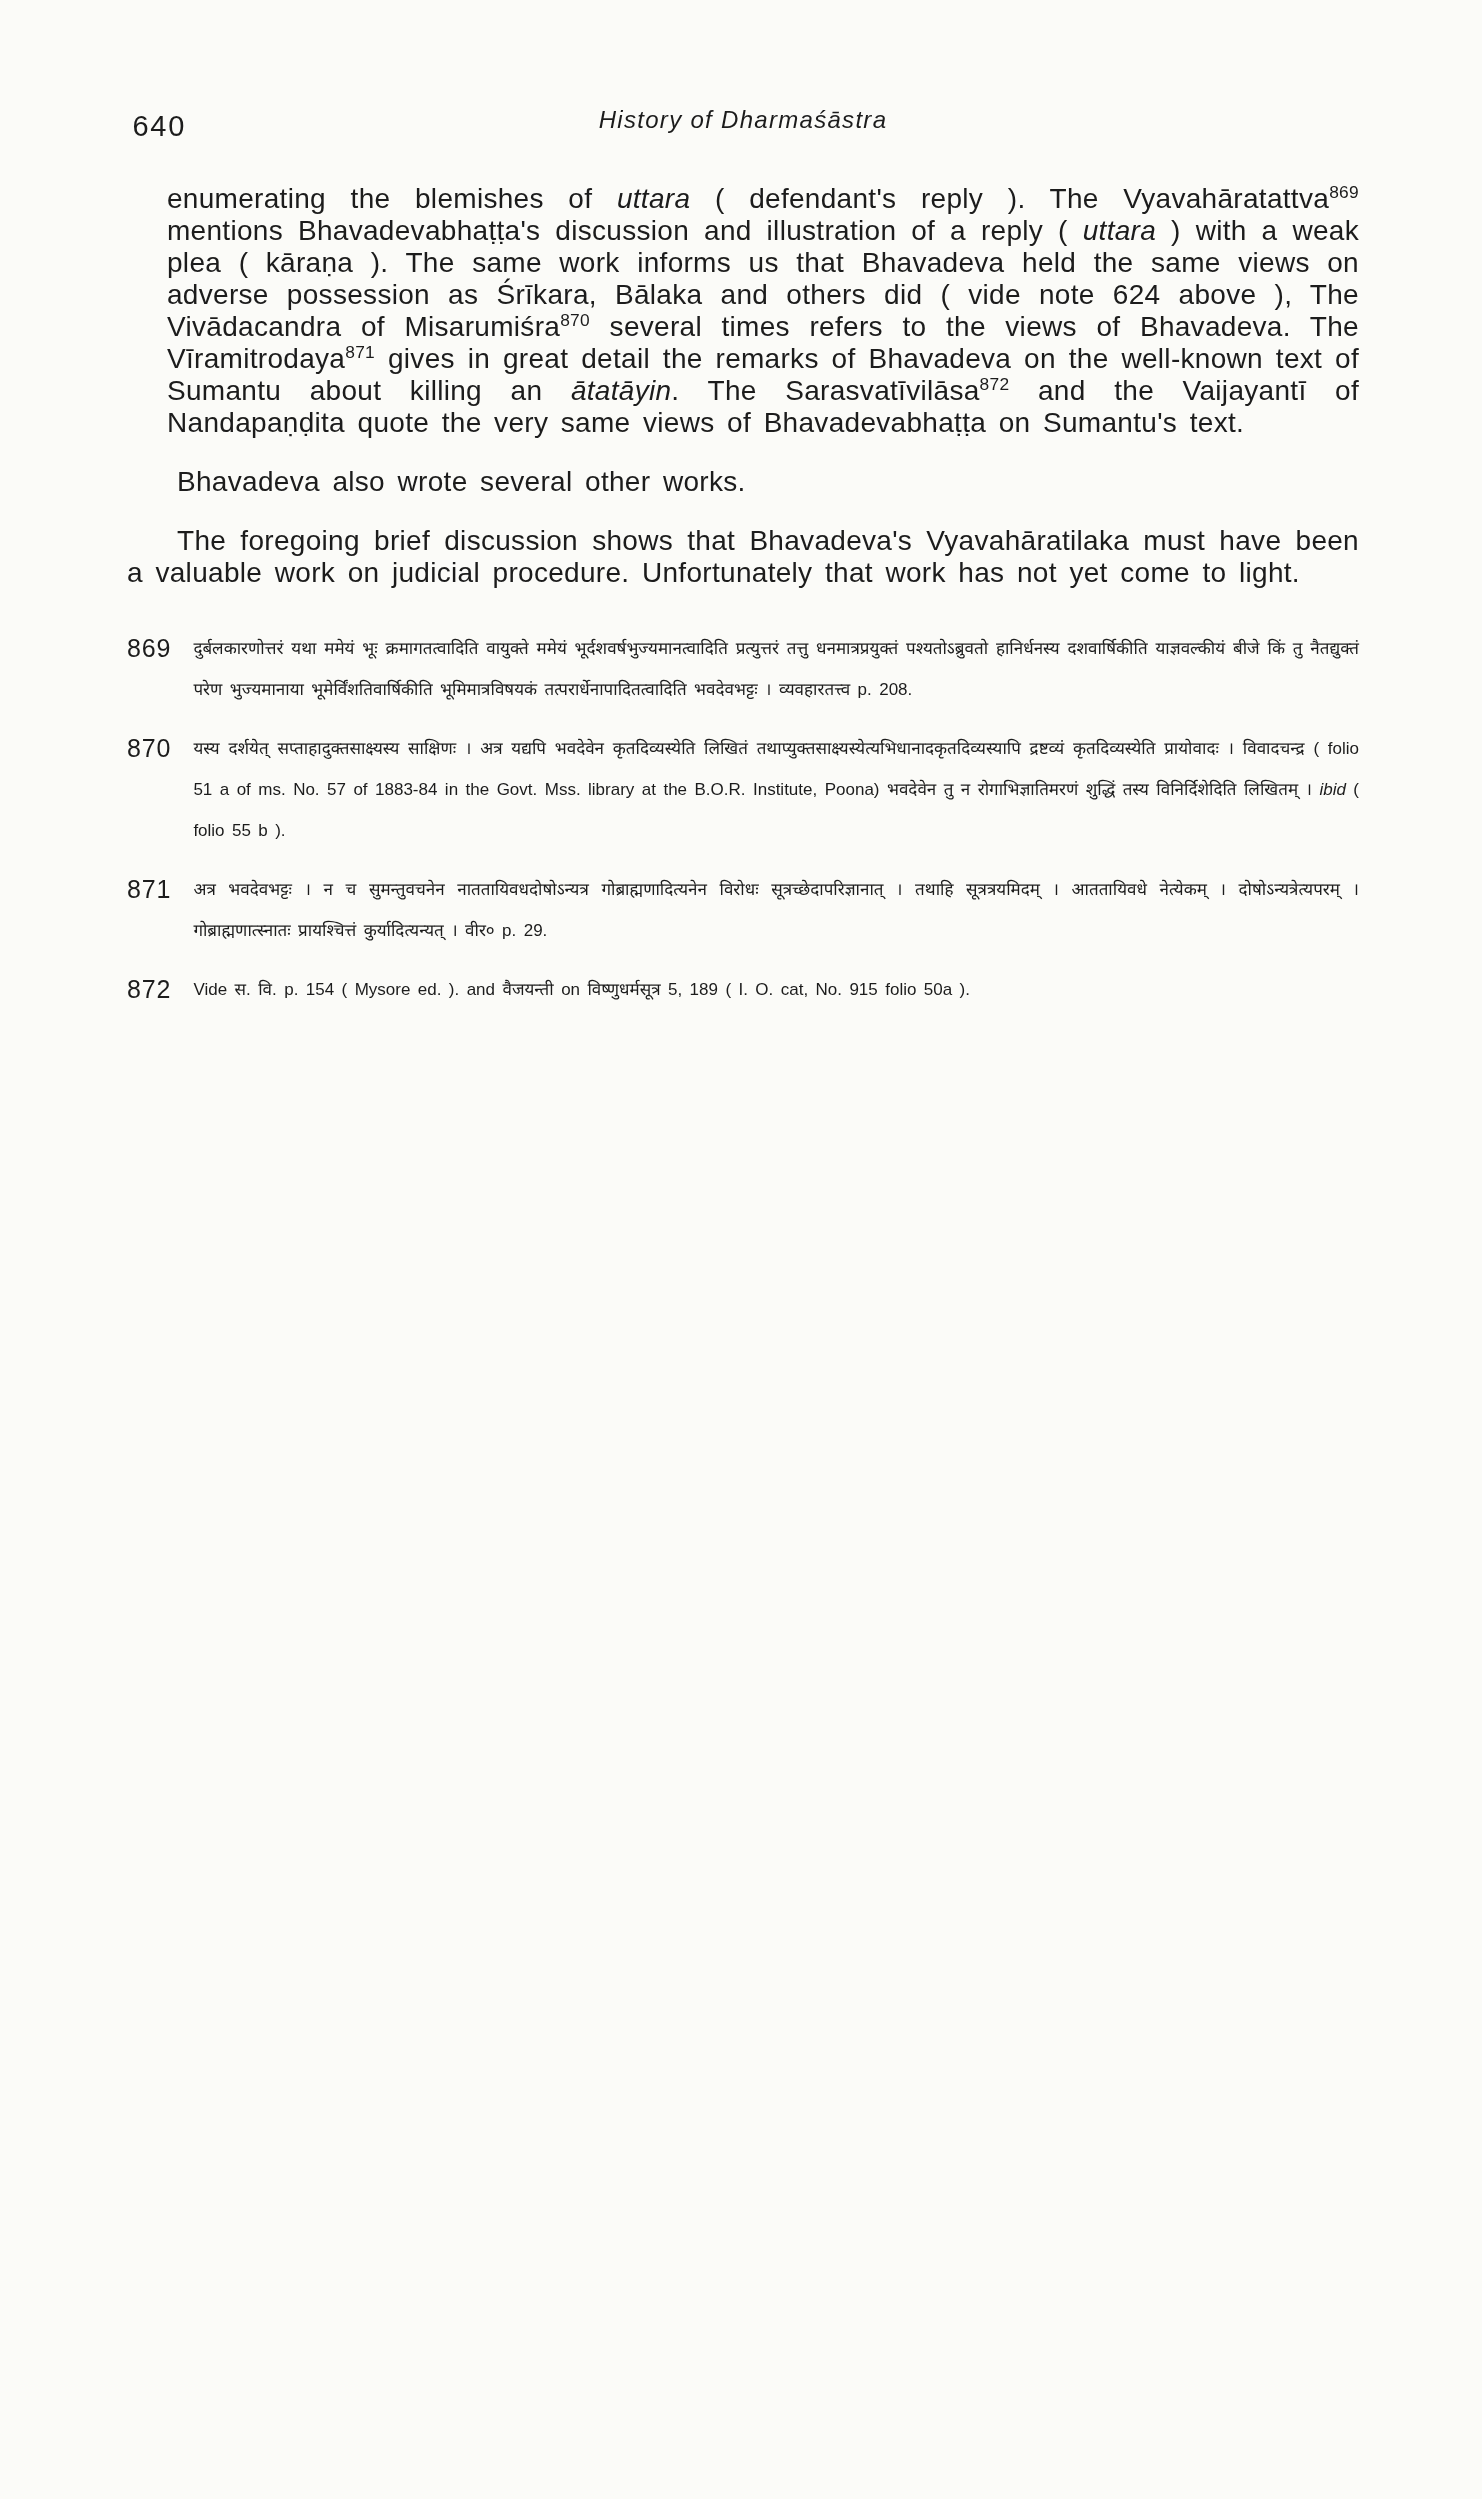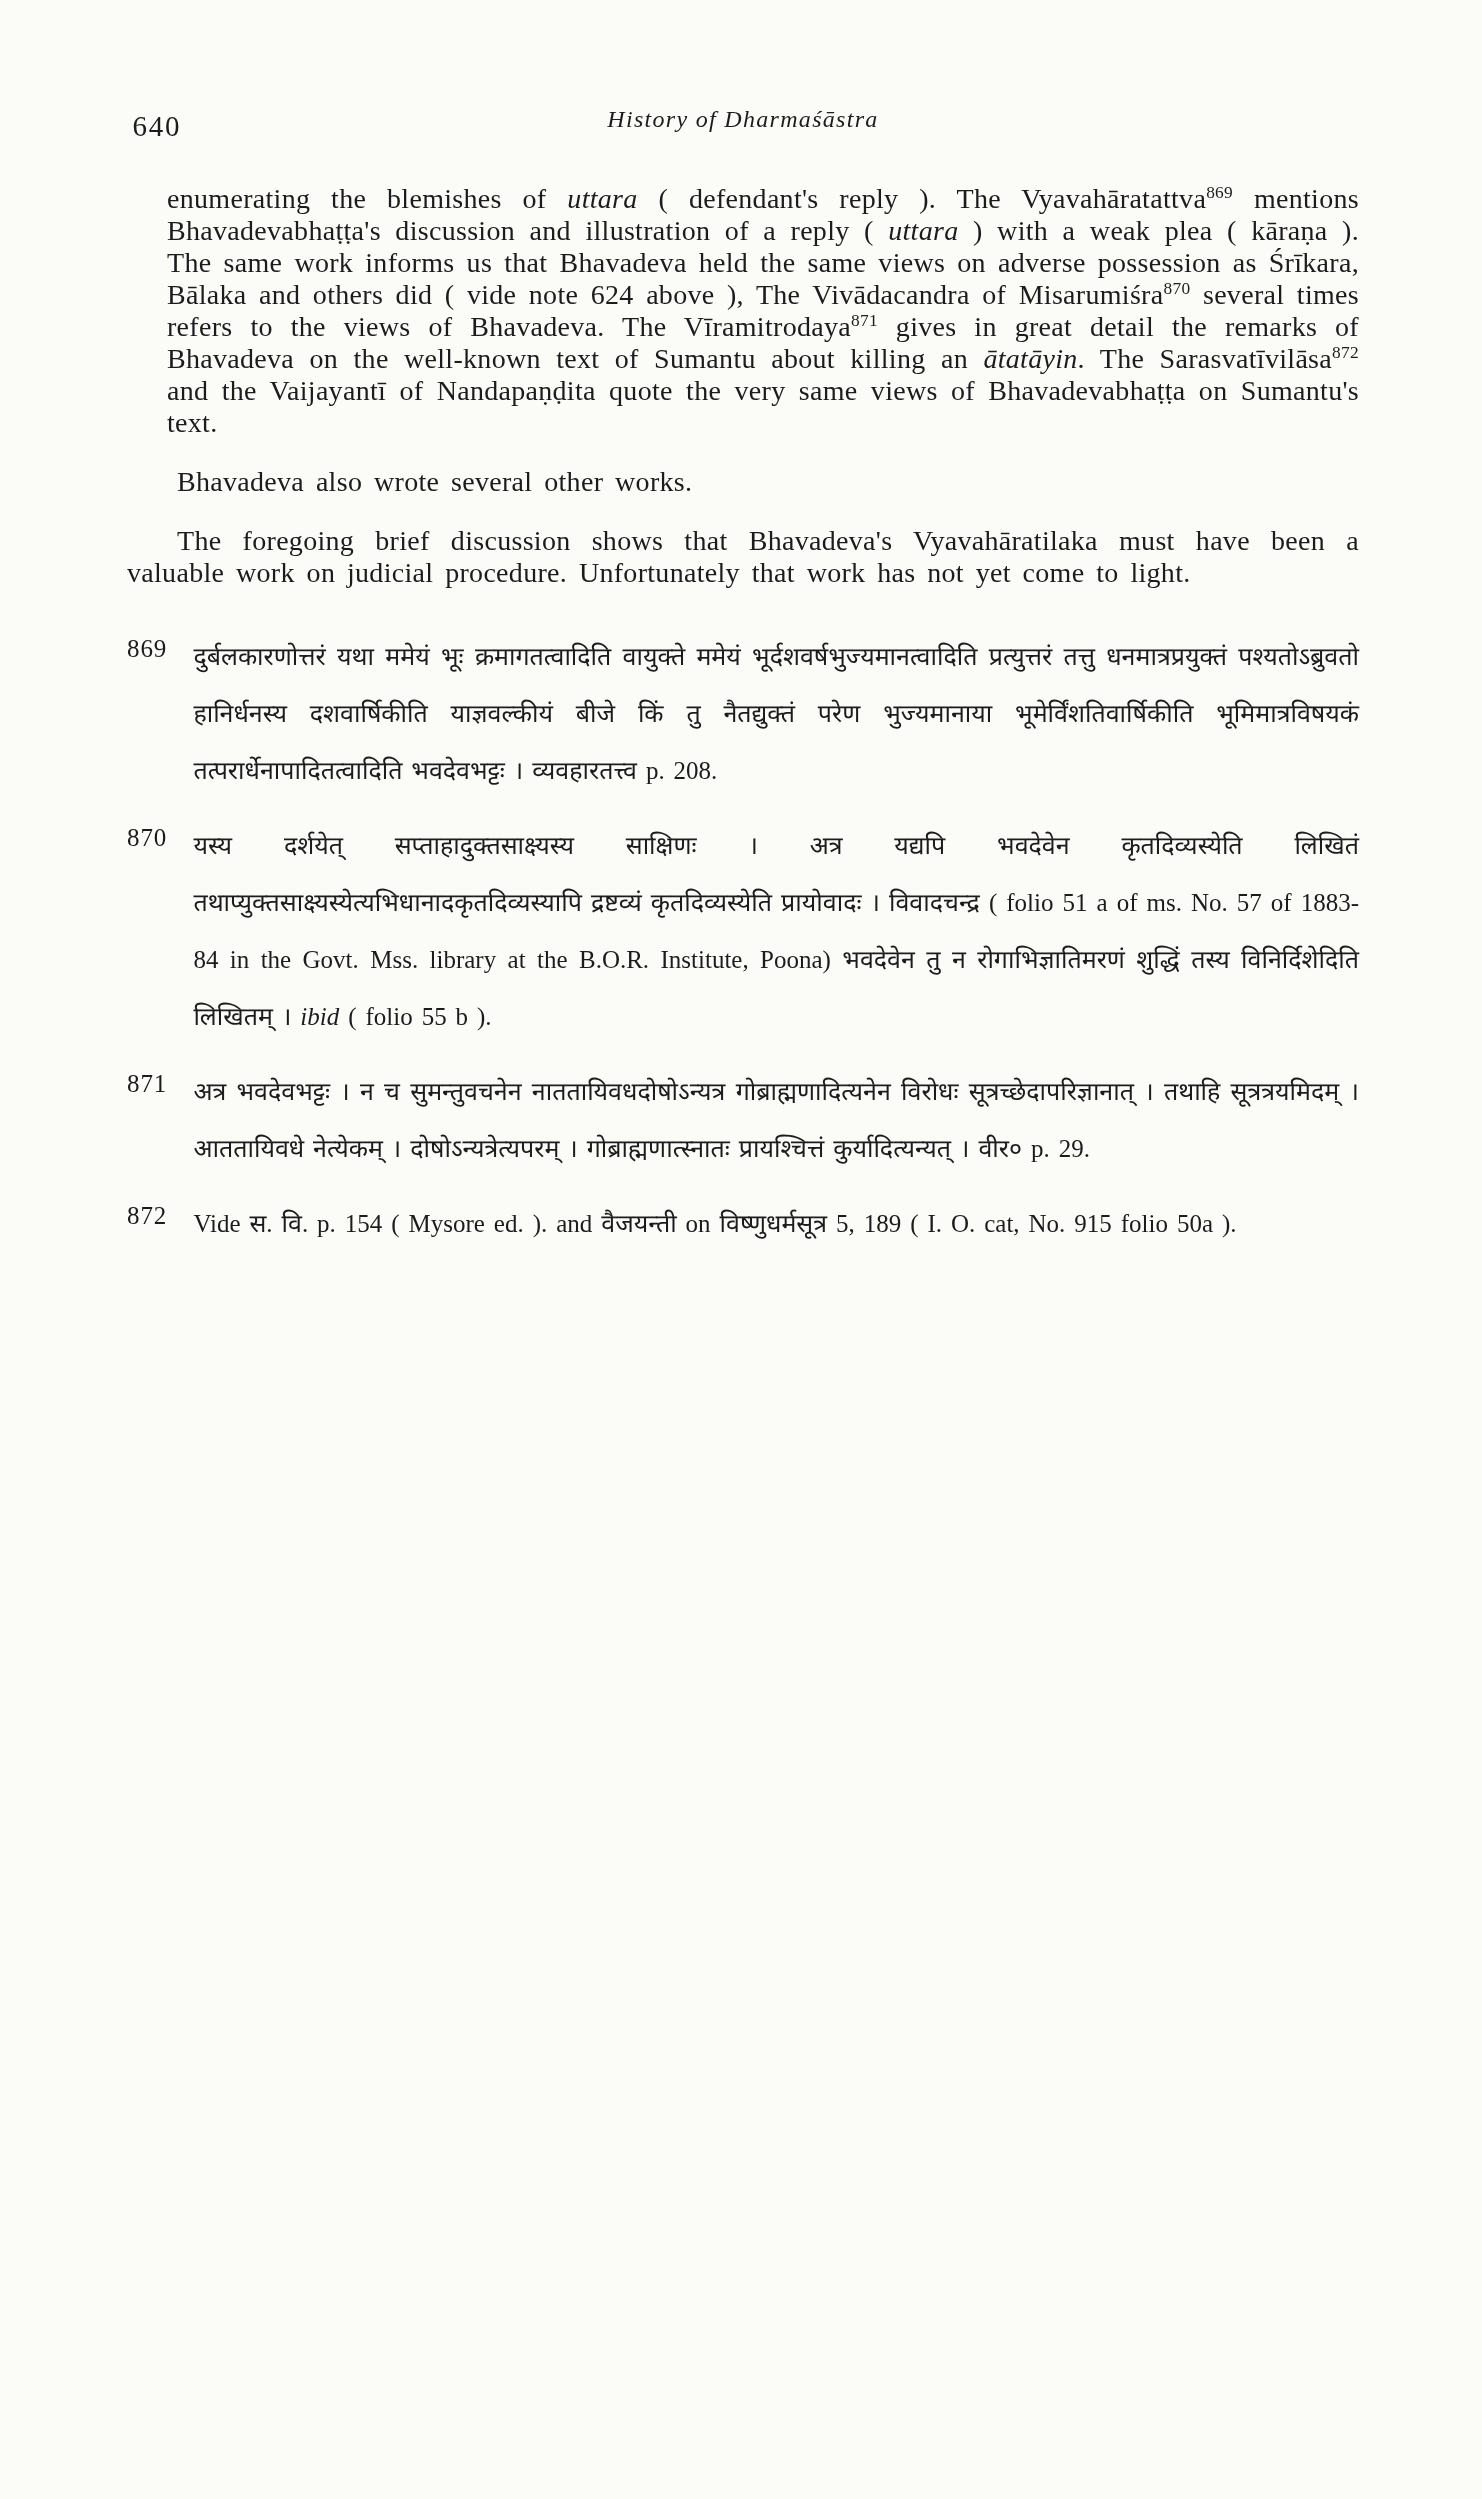--- a/index.html
+++ b/index.html
@@ -7,21 +7,21 @@
     padding: 0;
     background: #e8e8e6;
   }
   .page {
     position: relative;
     width: 1483px;
     height: 2500px;
     margin: 0 auto;
     background: #fbfbf8;
     color: #1c1c1c;
-    font-family: Liberation Serif, serif;
+    font-family: Liberation Sans, sans-serif;
     overflow: hidden;
   }
   .content {
     position: absolute;
     left: 127px;
     top: 106px;
     width: 1232px;
   }
   .header-row {
     position: relative;
@@ -68,22 +68,22 @@
     margin-bottom: 18px;
   }
   .fn-num {
     flex: 0 0 52px;
     font-size: 25px;
     line-height: 41px;
     letter-spacing: 0.9px;
   }
   .fn-text {
     flex: 1 1 auto;
-    font-size: 25px;
-    line-height: 57px;
+    font-size: 17px;
+    line-height: 41px;
     text-align: justify;
     word-spacing: 2.7px;
     padding-left: 14.4px;
   }
   em { font-style: italic; }
 </style>
 </head>
 <body>
 
 <div class="page">

